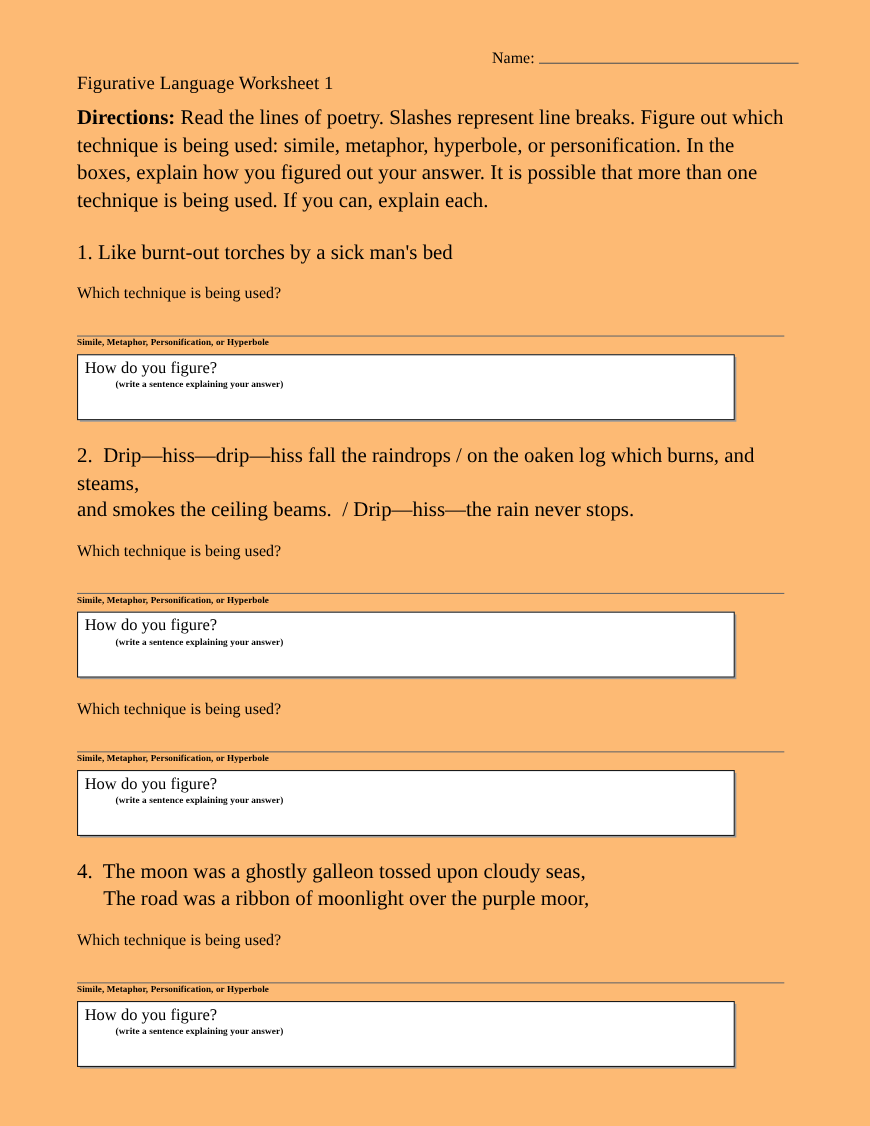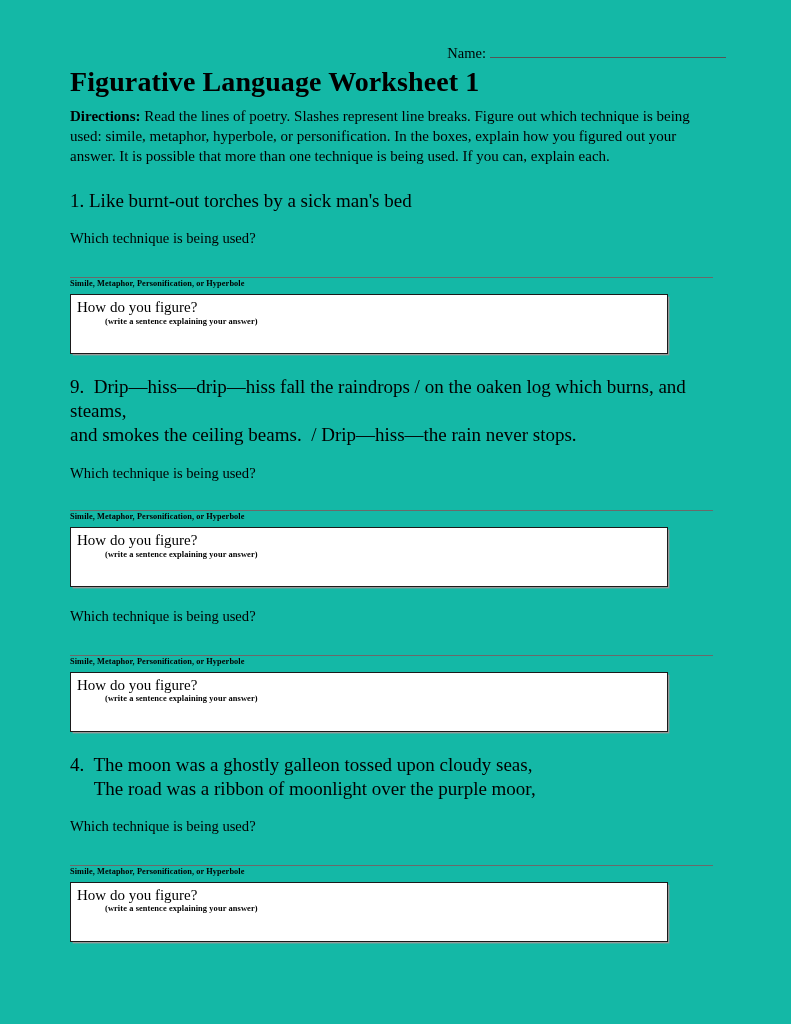--- a/index.html
+++ b/index.html
@@ -14,21 +14,21 @@
     font-family: "Liberation Serif", "DejaVu Serif", serif;
     color: #000000;
     overflow: hidden;
   }
 
   .page {
     position: absolute;
     left: 0; top: 0;
     width: 791px;
     height: 1024px;
-    background: #14b8a6;
+    background: #fdba74;
     box-sizing: border-box;
   }
 
   .content {
     position: absolute;
     left: 70px;
     top: 40px;
     width: 656px;
   }
 
@@ -48,30 +48,30 @@
   }
   .name-rule {
     width: 236px;
     height: 0;
     border-bottom: 1.2px solid #555;
     margin-bottom: 2px;
   }
 
   
   .title {
-    font-size: 28px;
-    font-weight: bold;
+    font-size: 17px;
+    font-weight: normal;
     letter-spacing: 0.1px;
     margin: 0 0 9px 0;
     line-height: 1.15;
   }
 
   
   .directions {
-    font-size: 15px;
+    font-size: 19px;
     line-height: 1.33;
     margin: 0 0 22px 0;
     text-align: left;
     width: 648px;
   }
   .directions b {
     font-weight: bold;
   }
 
   
@@ -156,21 +156,21 @@
       <p class="prompt">Which technique is being used?</p>
       <div class="answer-line"></div>
       <p class="answer-caption">Simile, Metaphor, Personification, or Hyperbole</p>
       <div class="figure-box">
         <p class="figure-title">How do you figure?</p>
         <p class="figure-sub">(write a sentence explaining your answer)</p>
       </div>
     </div>
 
     <div class="question q2">
-      <p class="poem">9.  Drip—hiss—drip—hiss fall the raindrops / on the oaken log which burns, and steams,
+      <p class="poem">2.  Drip—hiss—drip—hiss fall the raindrops / on the oaken log which burns, and steams,
 and smokes the ceiling beams.  / Drip—hiss—the rain never stops.</p>
       <p class="prompt">Which technique is being used?</p>
       <div class="answer-line"></div>
       <p class="answer-caption">Simile, Metaphor, Personification, or Hyperbole</p>
       <div class="figure-box">
         <p class="figure-title">How do you figure?</p>
         <p class="figure-sub">(write a sentence explaining your answer)</p>
       </div>
     </div>
 

